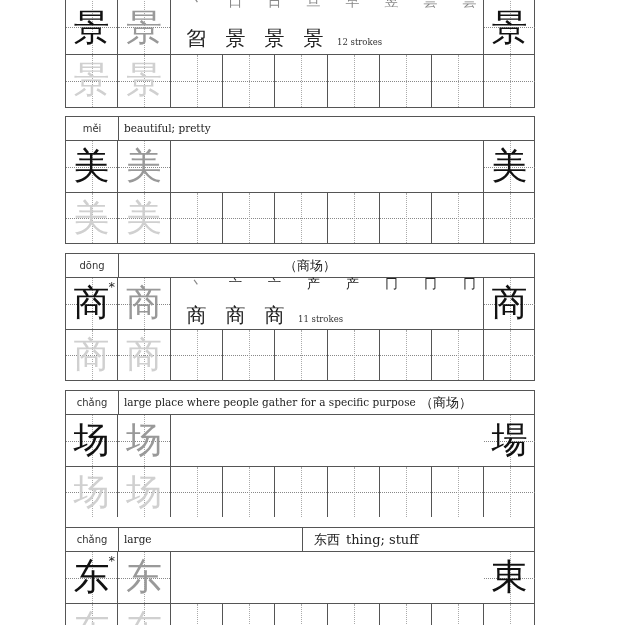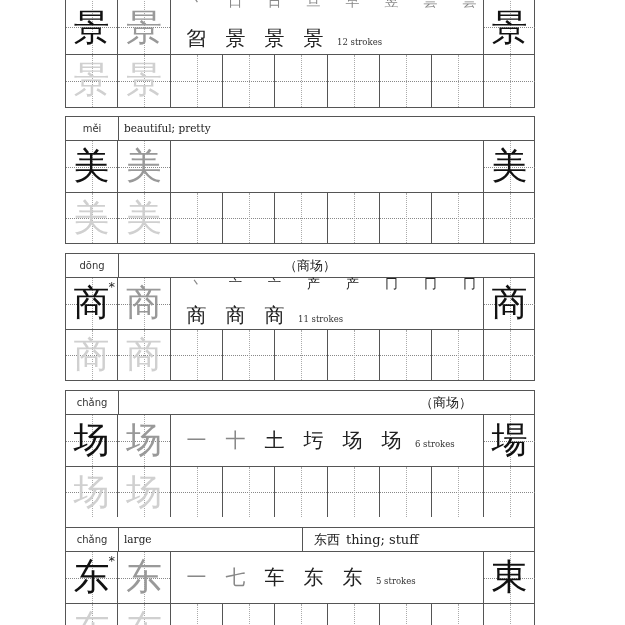--- a/index.html
+++ b/index.html
@@ -231,38 +231,34 @@
     <div class="cell" style="left:418px;width:51px;border-right:none;">
         <div class="grid-h"></div>
         <div class="grid-v"></div>
       </div>
   </div>
 </div>
 
 <div class="section" style="top:390px;height:156px;">
   <div class="hdr">
     <div class="py">chǎng</div>
+    <div class="mean">large place where people gather for a specific purpose</div>
     <div class="word" style="left:354px;">（商场）</div>
   </div>
   <div class="row" style="top:24px;height:51px;border-bottom:1.5px solid #555;">
     <div class="cell" style="left:0;width:52px;">
         <div class="grid-h"></div>
         <div class="grid-v"></div>
         <div class="big dark">场</div>
       </div>
     <div class="cell" style="left:52px;width:53px;">
         <div class="grid-h"></div>
         <div class="grid-v"></div>
         <div class="big mid">场</div>
       </div>
-    <div class="strokes-area">
-      <div class="stroke-line" style="top:12px;">
-        <span class="ch faint">一</span><span class="ch faint">十</span><span class="ch">土</span><span class="ch">圬</span><span class="ch">场</span><span class="ch">场</span><span class="cnt">6 strokes</span>
-      </div>
-    </div>
     <div class="cell" style="left:418px;width:51px;border-right:none;">
         <div class="grid-h"></div>
         <div class="grid-v"></div>
         <div class="big dark">場</div>
       </div>
   </div>
   <div class="row row2" style="top:76px;height:50px;">
     <div class="cell" style="left:0;width:52px;">
         <div class="grid-h"></div>
         <div class="grid-v"></div>
@@ -317,25 +313,20 @@
         <div class="grid-h"></div>
         <div class="grid-v"></div>
         <div class="big dark">东</div>
         <span class="star">*</span>
       </div>
     <div class="cell" style="left:52px;width:53px;">
         <div class="grid-h"></div>
         <div class="grid-v"></div>
         <div class="big mid">东</div>
       </div>
-    <div class="strokes-area">
-      <div class="stroke-line" style="top:12px;">
-        <span class="ch faint">一</span><span class="ch faint">七</span><span class="ch">车</span><span class="ch">东</span><span class="ch">东</span><span class="cnt">5 strokes</span>
-      </div>
-    </div>
     <div class="cell" style="left:418px;width:51px;border-right:none;">
         <div class="grid-h"></div>
         <div class="grid-v"></div>
         <div class="big dark">東</div>
       </div>
   </div>
   <div class="row row2" style="top:76px;height:50px;">
     <div class="cell" style="left:0;width:52px;">
         <div class="grid-v"></div>
         <div class="big light">东</div>

